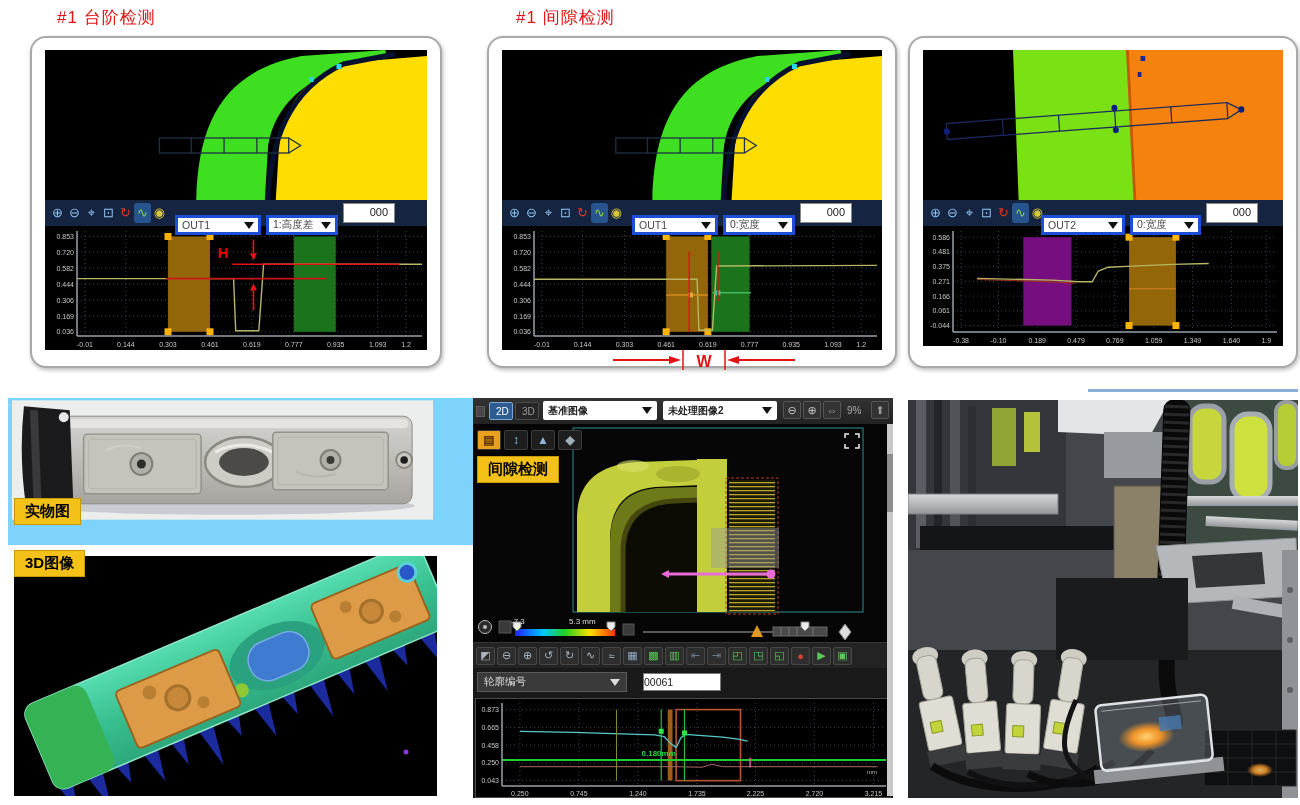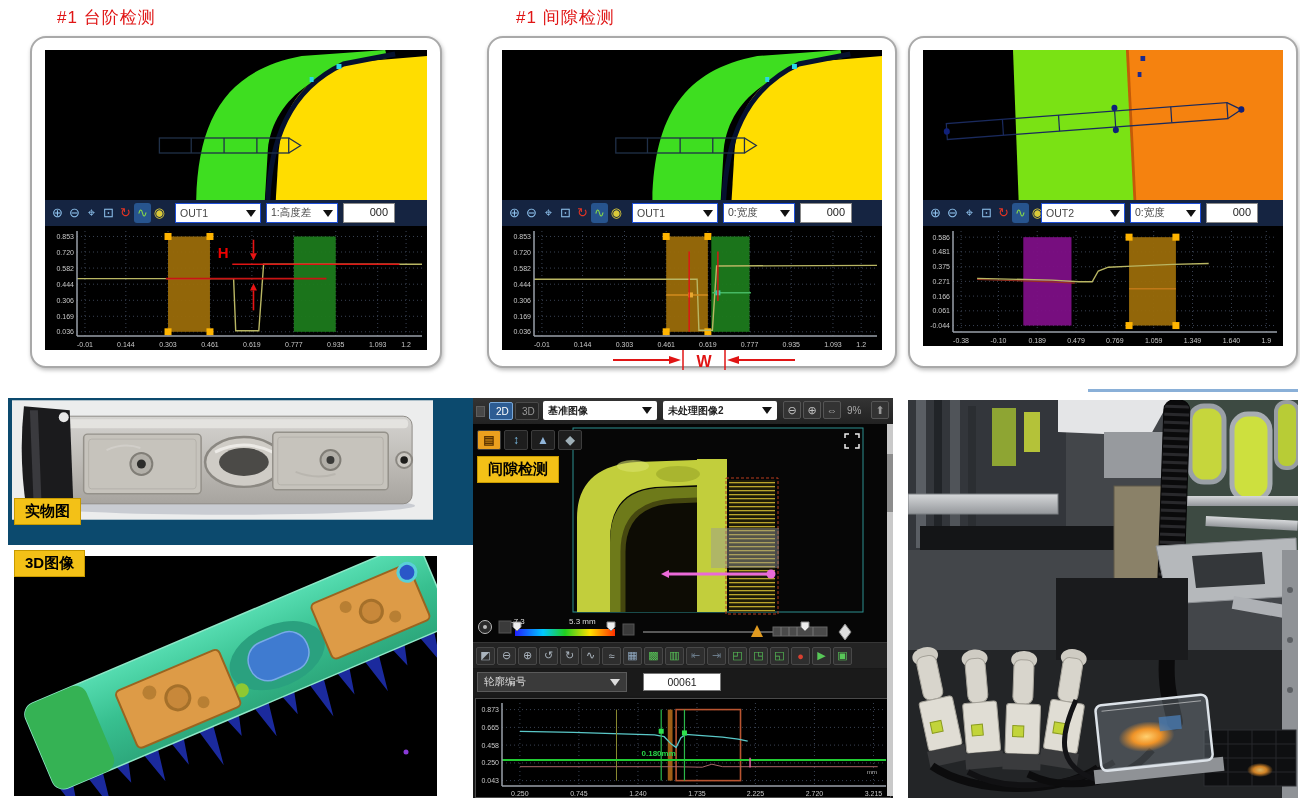--- a/index.html
+++ b/index.html
@@ -5,29 +5,29 @@
   html,body{margin:0;padding:0;background:#fff;}
   *{box-sizing:border-box;}
   .page{position:relative;width:1300px;height:805px;background:#fff;overflow:hidden;
         font-family:"Liberation Sans",sans-serif;}
   .title{position:absolute;color:#e01515;font-weight:normal;font-size:17px;letter-spacing:1px;}
   .card{position:absolute;background:#fff;border:2px solid #a9a9a9;border-radius:16px;
         box-shadow:1px 2px 4px rgba(0,0,0,.28);padding:12px 13px;}
   .scan,.chart{display:block;background:#000;}
   .ptoolbar{position:relative;height:26px;background:#152441;display:flex;align-items:center;padding-left:4px;}
   .ptoolbar .tbicon{width:17px;height:20px;font-size:13px;display:inline-flex;align-items:center;justify-content:center;border-radius:3px;}
-  .chip-dd{position:absolute;top:3px;height:20px;background:#fff;border:1px solid #1d4ed8;
+  .chip-dd{position:absolute;top:15px;height:20px;background:#fff;border:3px solid #1d4ed8;
            display:flex;align-items:center;justify-content:space-between;padding:0 4px;font-size:10.5px;color:#444;}
   .caret{width:0;height:0;border-left:5px solid transparent;border-right:5px solid transparent;border-top:7px solid #111;}
   .caret.light{border-top-color:#ddd;}
   .chip-val{position:absolute;top:3px;height:20px;background:#fff;border:1px solid #888;
             font-size:11px;color:#222;text-align:right;padding:2px 6px 0 0;}
   .ytag{position:absolute;background:#f3c117;color:#000;font-weight:bold;font-size:15px;
         padding:3px 10px;border:1px solid #c79a00;z-index:5;white-space:nowrap;}
-  .photo-band{position:absolute;left:8px;top:398px;width:475px;height:147px;background:#0c4a6e;}
+  .photo-band{position:absolute;left:8px;top:398px;width:475px;height:147px;background:#7dd3fc;}
   .mpanel{position:absolute;left:473px;top:398px;width:420px;height:400px;background:#181818;}
   .mtopbar{position:relative;height:26px;background:linear-gradient(#343434,#222);}
   .tab{position:absolute;top:4px;height:18px;font-size:10px;font-weight:normal;display:flex;align-items:center;padding:0 6px;border-radius:2px;}
   .tab.on{background:#2d5c93;border:1px solid #79a8d8;color:#fff;}
   .tab.off{background:#262626;border:1px solid #4a4a4a;color:#999;}
   .wdd{position:absolute;top:3px;height:19px;background:#fff;border-radius:2px;display:flex;align-items:center;
        justify-content:space-between;font-size:10px;font-weight:bold;color:#222;padding:0 5px;}
   .zoomchips{position:absolute;display:flex;gap:2px;}
   .zoomchips .tbicon{width:18px;height:18px;background:#333;border:1px solid #555;border-radius:2px;
        display:inline-flex;align-items:center;justify-content:center;font-size:11px;}
@@ -36,21 +36,21 @@
   .vicons .tbicon{width:24px;height:20px;border:1px solid #3c3c3c;border-radius:2px;
        display:inline-flex;align-items:center;justify-content:center;font-size:12px;font-weight:bold;}
   .mtools{position:absolute;left:0;top:244px;width:420px;height:26px;background:#232323;border-top:1px solid #363636;
        display:flex;align-items:center;padding-left:3px;}
   .mtools .tbicon{width:19px;height:18px;background:#2e2e2e;border:1px solid #484848;margin-right:2px;border-radius:2px;
        display:inline-flex;align-items:center;justify-content:center;font-size:11px;}
   .mddrow{position:absolute;left:0;top:271px;width:420px;height:27px;background:#1a1a1a;}
   .ddark{position:absolute;left:4px;top:3px;width:150px;height:20px;background:#3a3a3a;border:1px solid #5a5a5a;
        display:flex;align-items:center;justify-content:space-between;color:#ddd;font-size:10.5px;padding:0 6px;}
   .dval{position:absolute;left:170px;top:4px;width:78px;height:18px;background:#fff;border:1px solid #777;
-       color:#222;font-size:10.5px;text-align:center;padding-top:2px;}
+       color:#222;font-size:10.5px;text-align:left;padding-top:2px;}
   .scale-lab{position:absolute;color:#ddd;font-size:8px;z-index:4;}
   .w-anno{position:absolute;left:120px;top:310px;}
   .divider-blue{position:absolute;left:1088px;top:389px;width:210px;height:3px;background:#8ab0d8;}
   .scrollstrip{position:absolute;right:0;top:26px;width:6px;height:372px;background:#c9c9c9;}
   .scrollthumb{position:absolute;right:0;top:30px;width:6px;height:58px;background:#8d8d8d;}
 </style>
 </head>
 <body>
 
 <div class="page">

